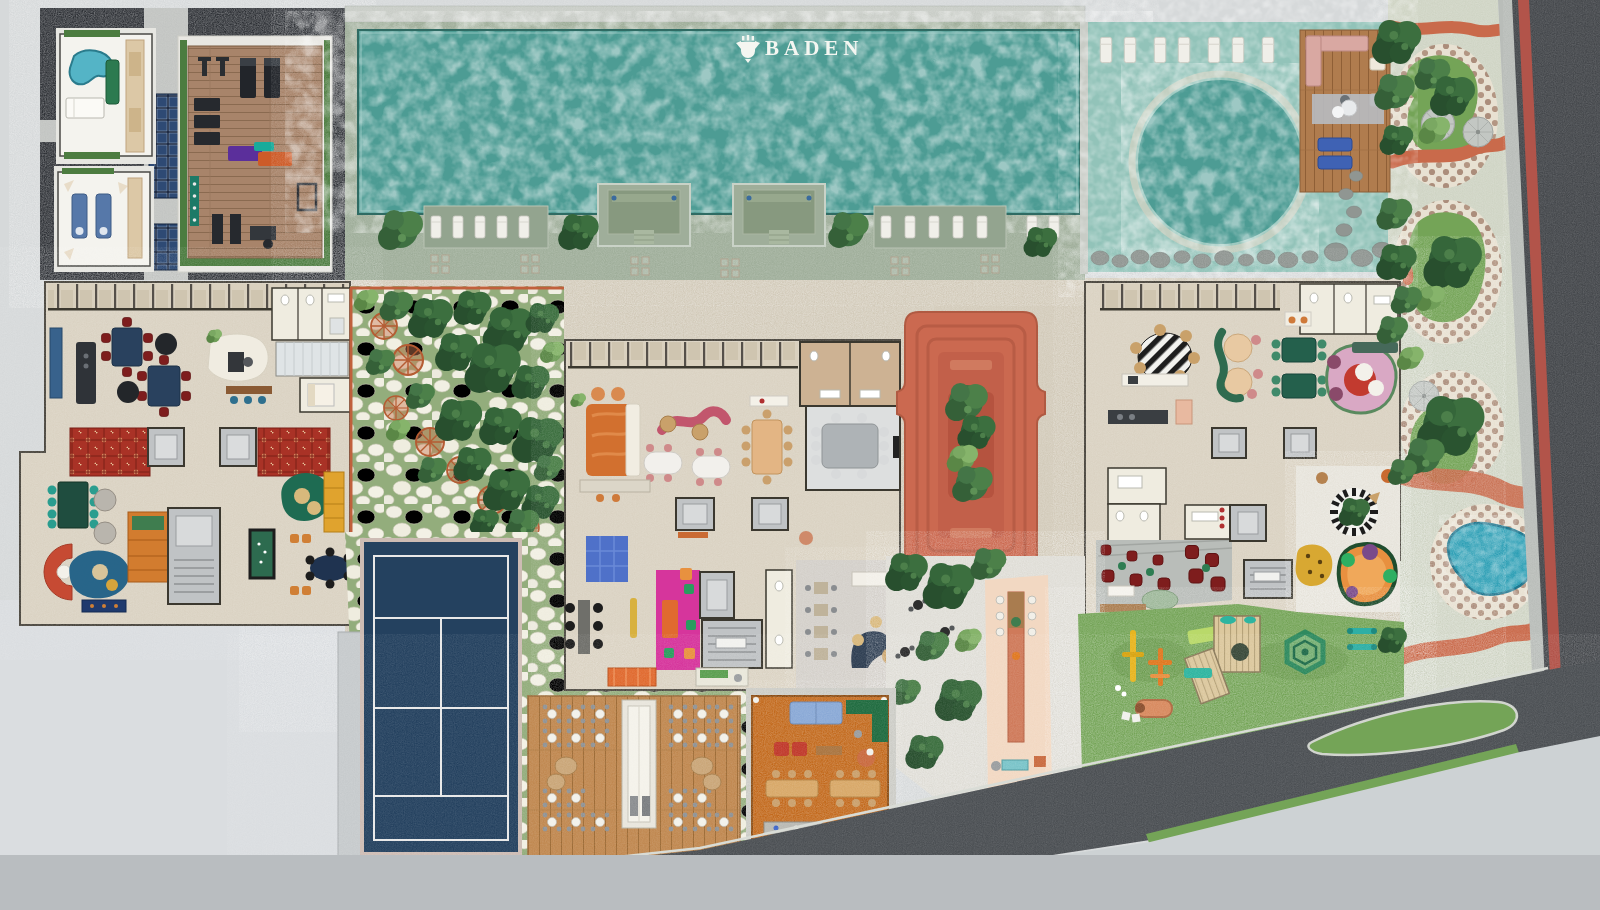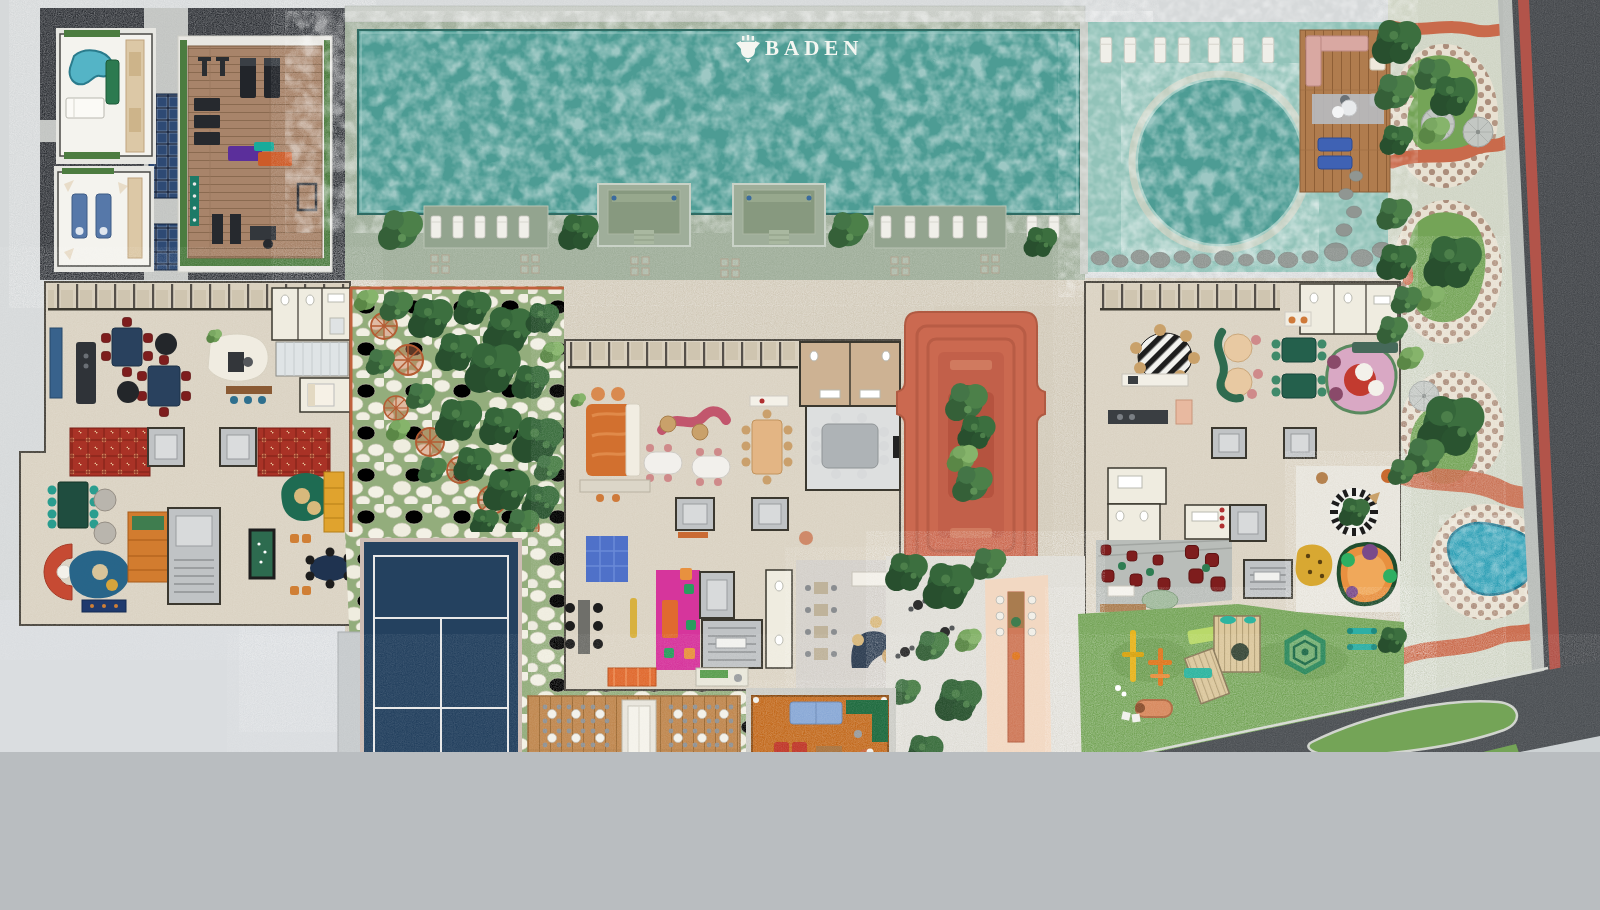--- a/index.html
+++ b/index.html
@@ -1,16 +1,16 @@
 <!DOCTYPE html>
 <html style="--page-bg: #d6d9da; --logo-white: #f4f6f1; --pool-water: #4d9c94; --wetdeck-water: #92c3b9; --pool-deck: #9fae9a; --spa-stone: #2e3136; --floor-beige: #dad2c2; --paving-beige: #d2cab9; --lawn-green: #74a457; --promenade: #cfd4c4; --street-asphalt: #45484c; --road-asphalt: #4b4f53; --street-red-stripe: #b2544a; --terracotta: #cb6950; --court-navy: #24415f; --kidney-pool: #2d9fb5; --party-orange: #c2691c; --core-gray: #c0c3c5; --white-room: #efece0; --curb-gray: #b9bdb9; --sidewalk: #cdd2d4; --magenta-floor: #d6359c; --crazy-paving-green: #93ad7c; --mosaic-dot: #ab8d7b; --gym-wood: #a8846a; --sun-deck-wood: #b07c4e; --bistro-deck-wood: #c08850; --accent-band-orange: #c96a4b;"><head>
 <meta charset="utf-8">
 <style>
   html,body{margin:0;padding:0;background:#b9bdc0;}
-  #stage{position:relative;width:1600px;height:752px;overflow:hidden;background:var(--page-bg,#d6d9da);font-family:"Liberation Sans",sans-serif;}
+  #stage{position:relative;width:1600px;height:855px;overflow:hidden;background:var(--page-bg,#d6d9da);font-family:"Liberation Sans",sans-serif;}
   svg{display:block}
   .c-page{fill:var(--page-bg)}
   .c-water{fill:var(--pool-water)}
   .c-wet{fill:var(--wetdeck-water)}
   .c-deck{fill:var(--pool-deck)}
   .c-spa{fill:var(--spa-stone)}
   .c-floor{fill:var(--floor-beige)}
   .c-beige{fill:var(--paving-beige)}
   .c-lawn{fill:var(--lawn-green)}
   .c-prom{fill:var(--promenade)}

